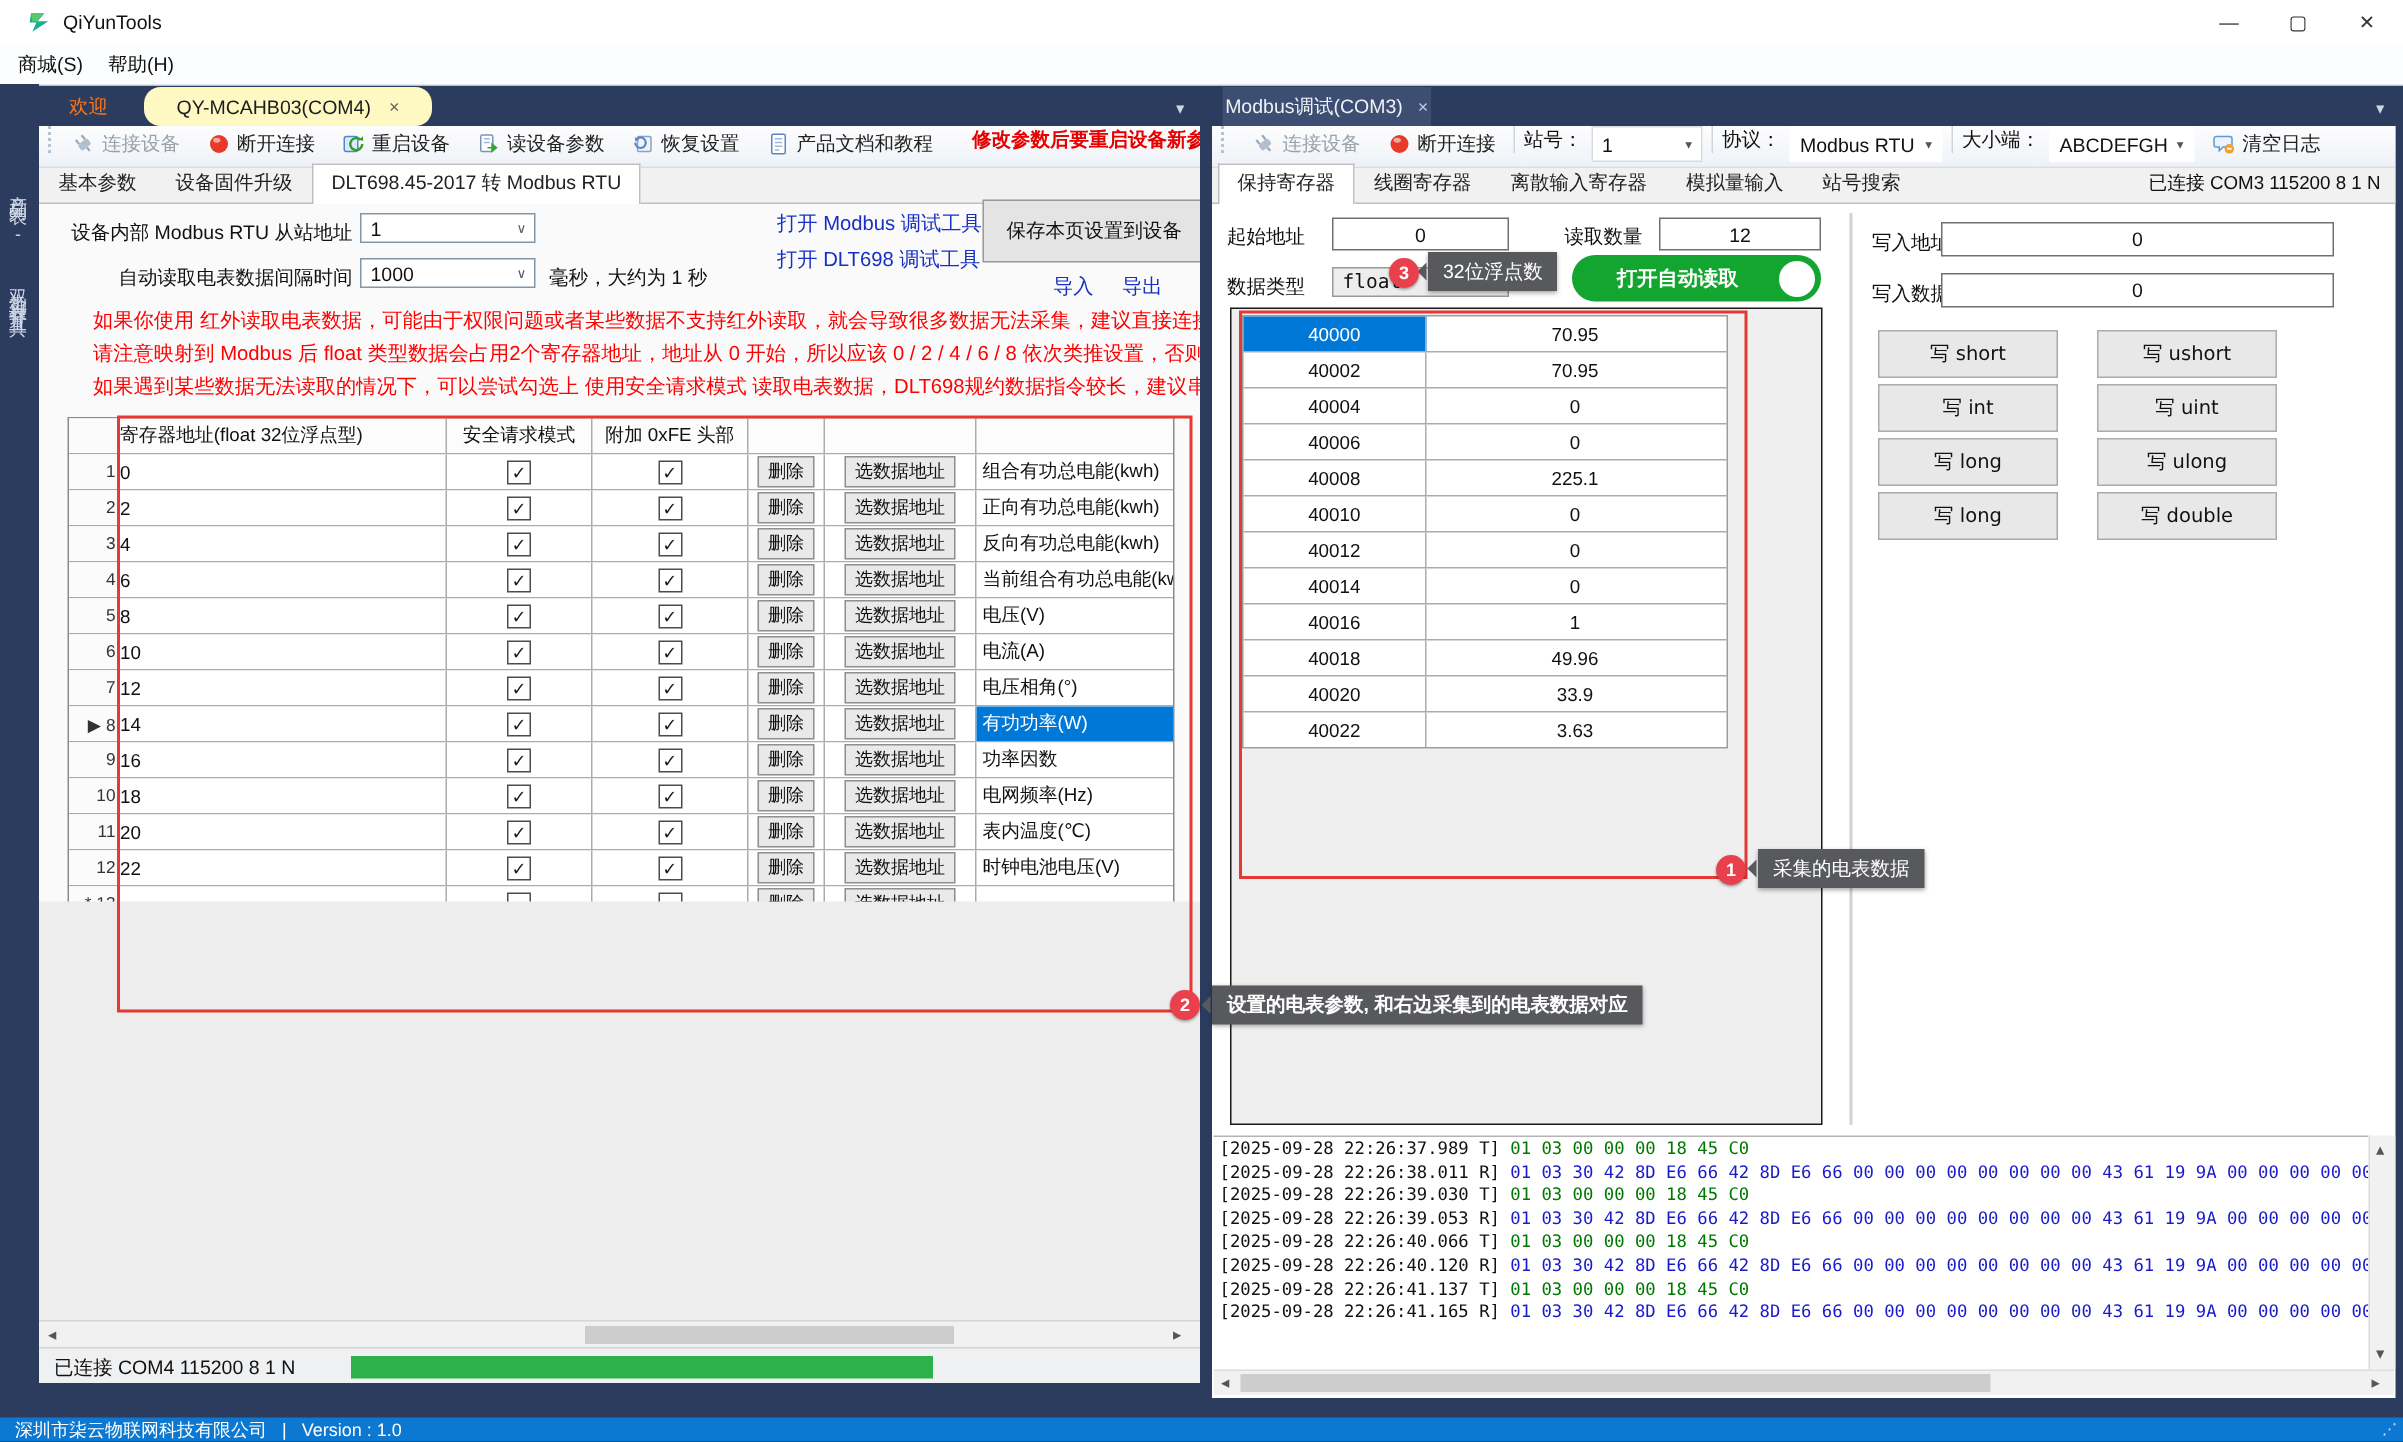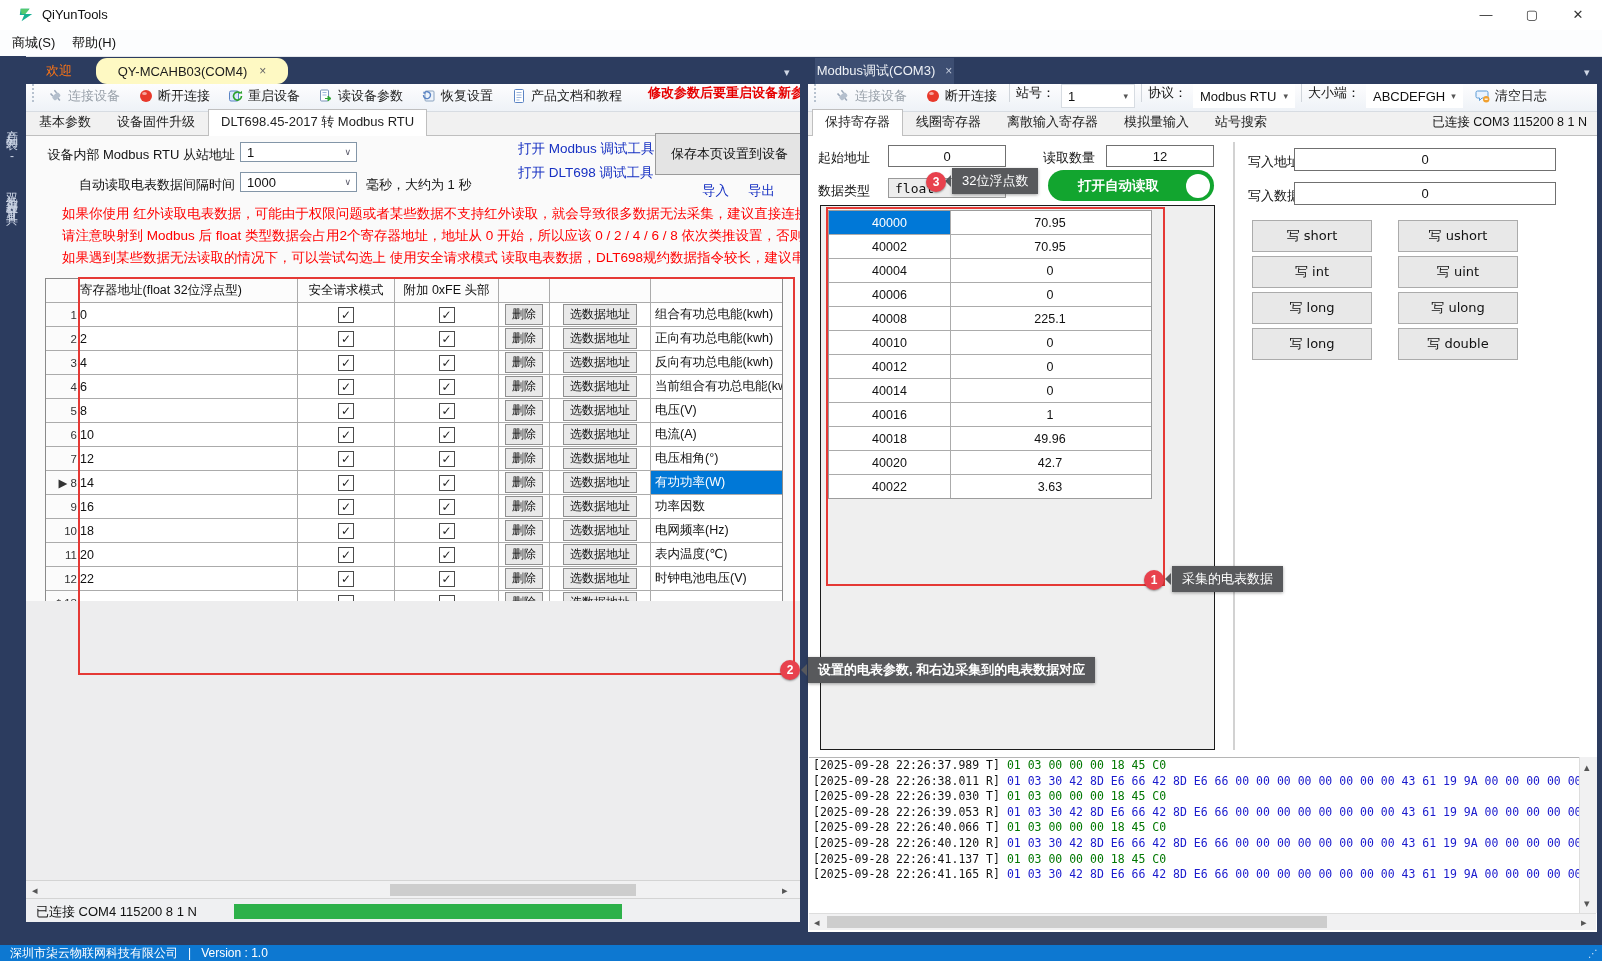--- a/index.html
+++ b/index.html
@@ -625,21 +625,21 @@
             <div class="drow">
               <div class="dcell da">40016</div>
               <div class="dcell dv">1</div>
             </div>
             <div class="drow">
               <div class="dcell da">40018</div>
               <div class="dcell dv">49.96</div>
             </div>
             <div class="drow">
               <div class="dcell da">40020</div>
-              <div class="dcell dv">42.7</div>
+              <div class="dcell dv">33.9</div>
             </div>
             <div class="drow">
               <div class="dcell da">40022</div>
               <div class="dcell dv">3.63</div>
             </div>
           </div>
       </div>
     </div>
 
     <div class="vsep"></div>

